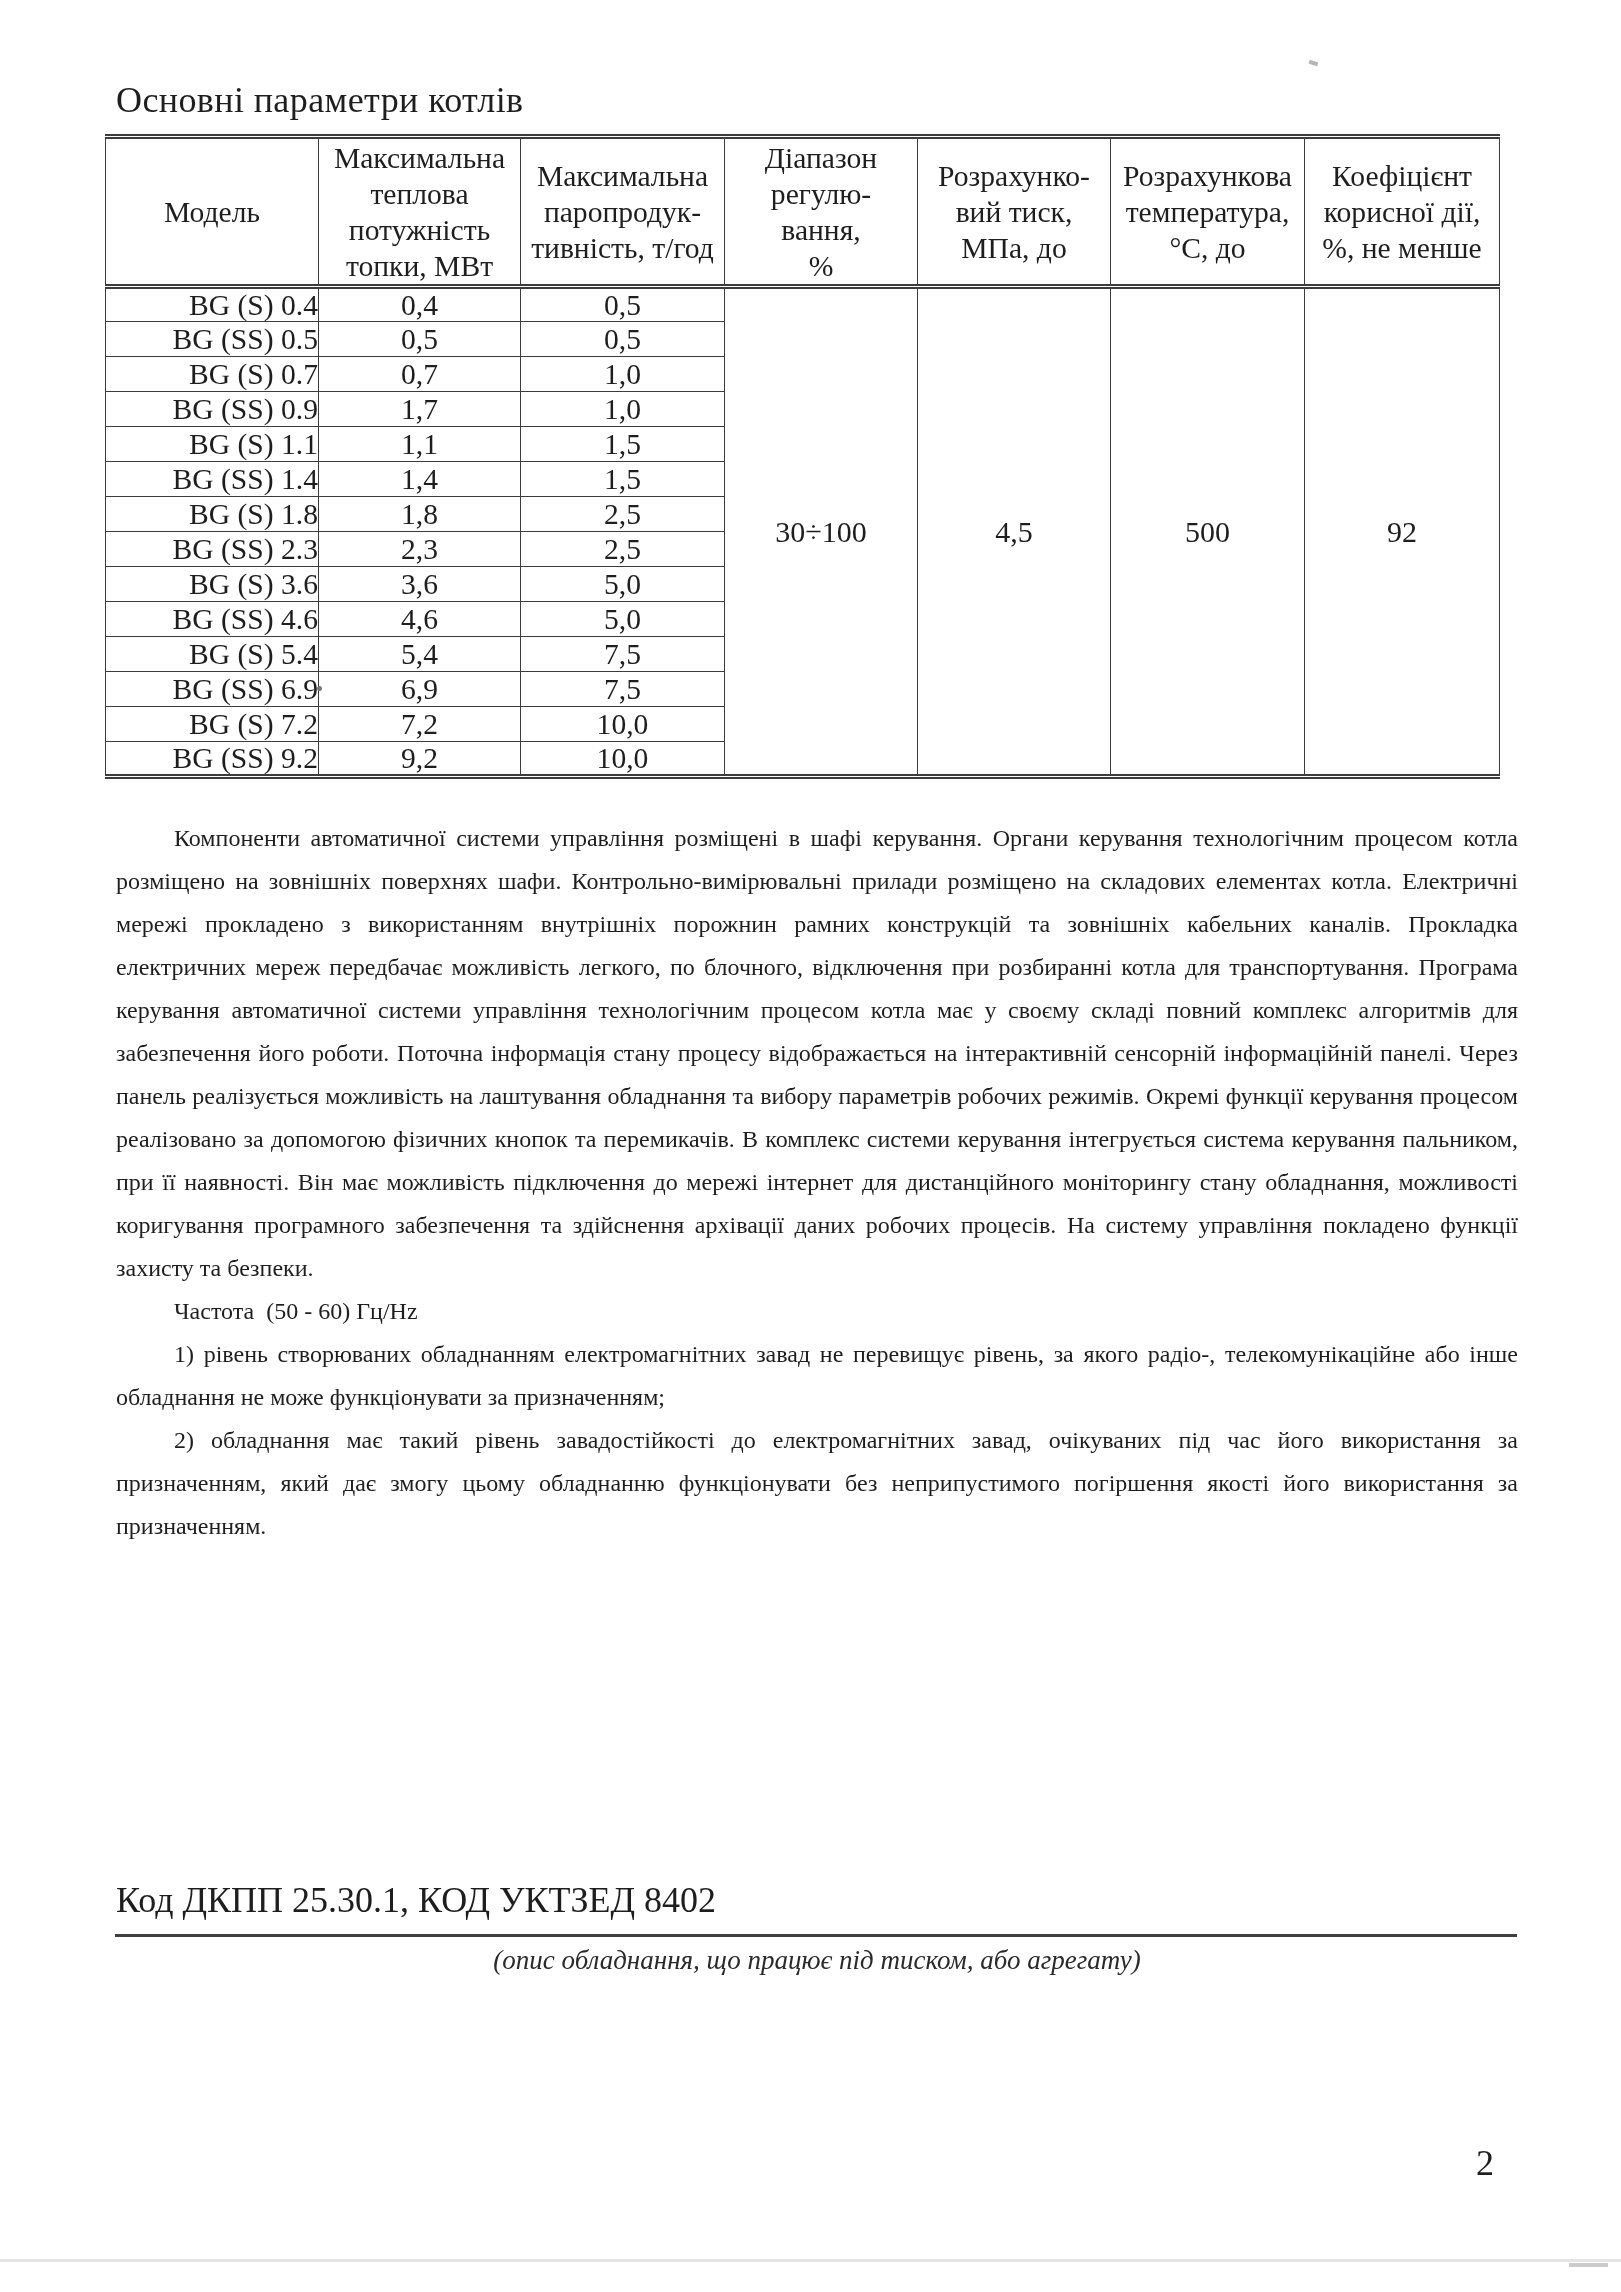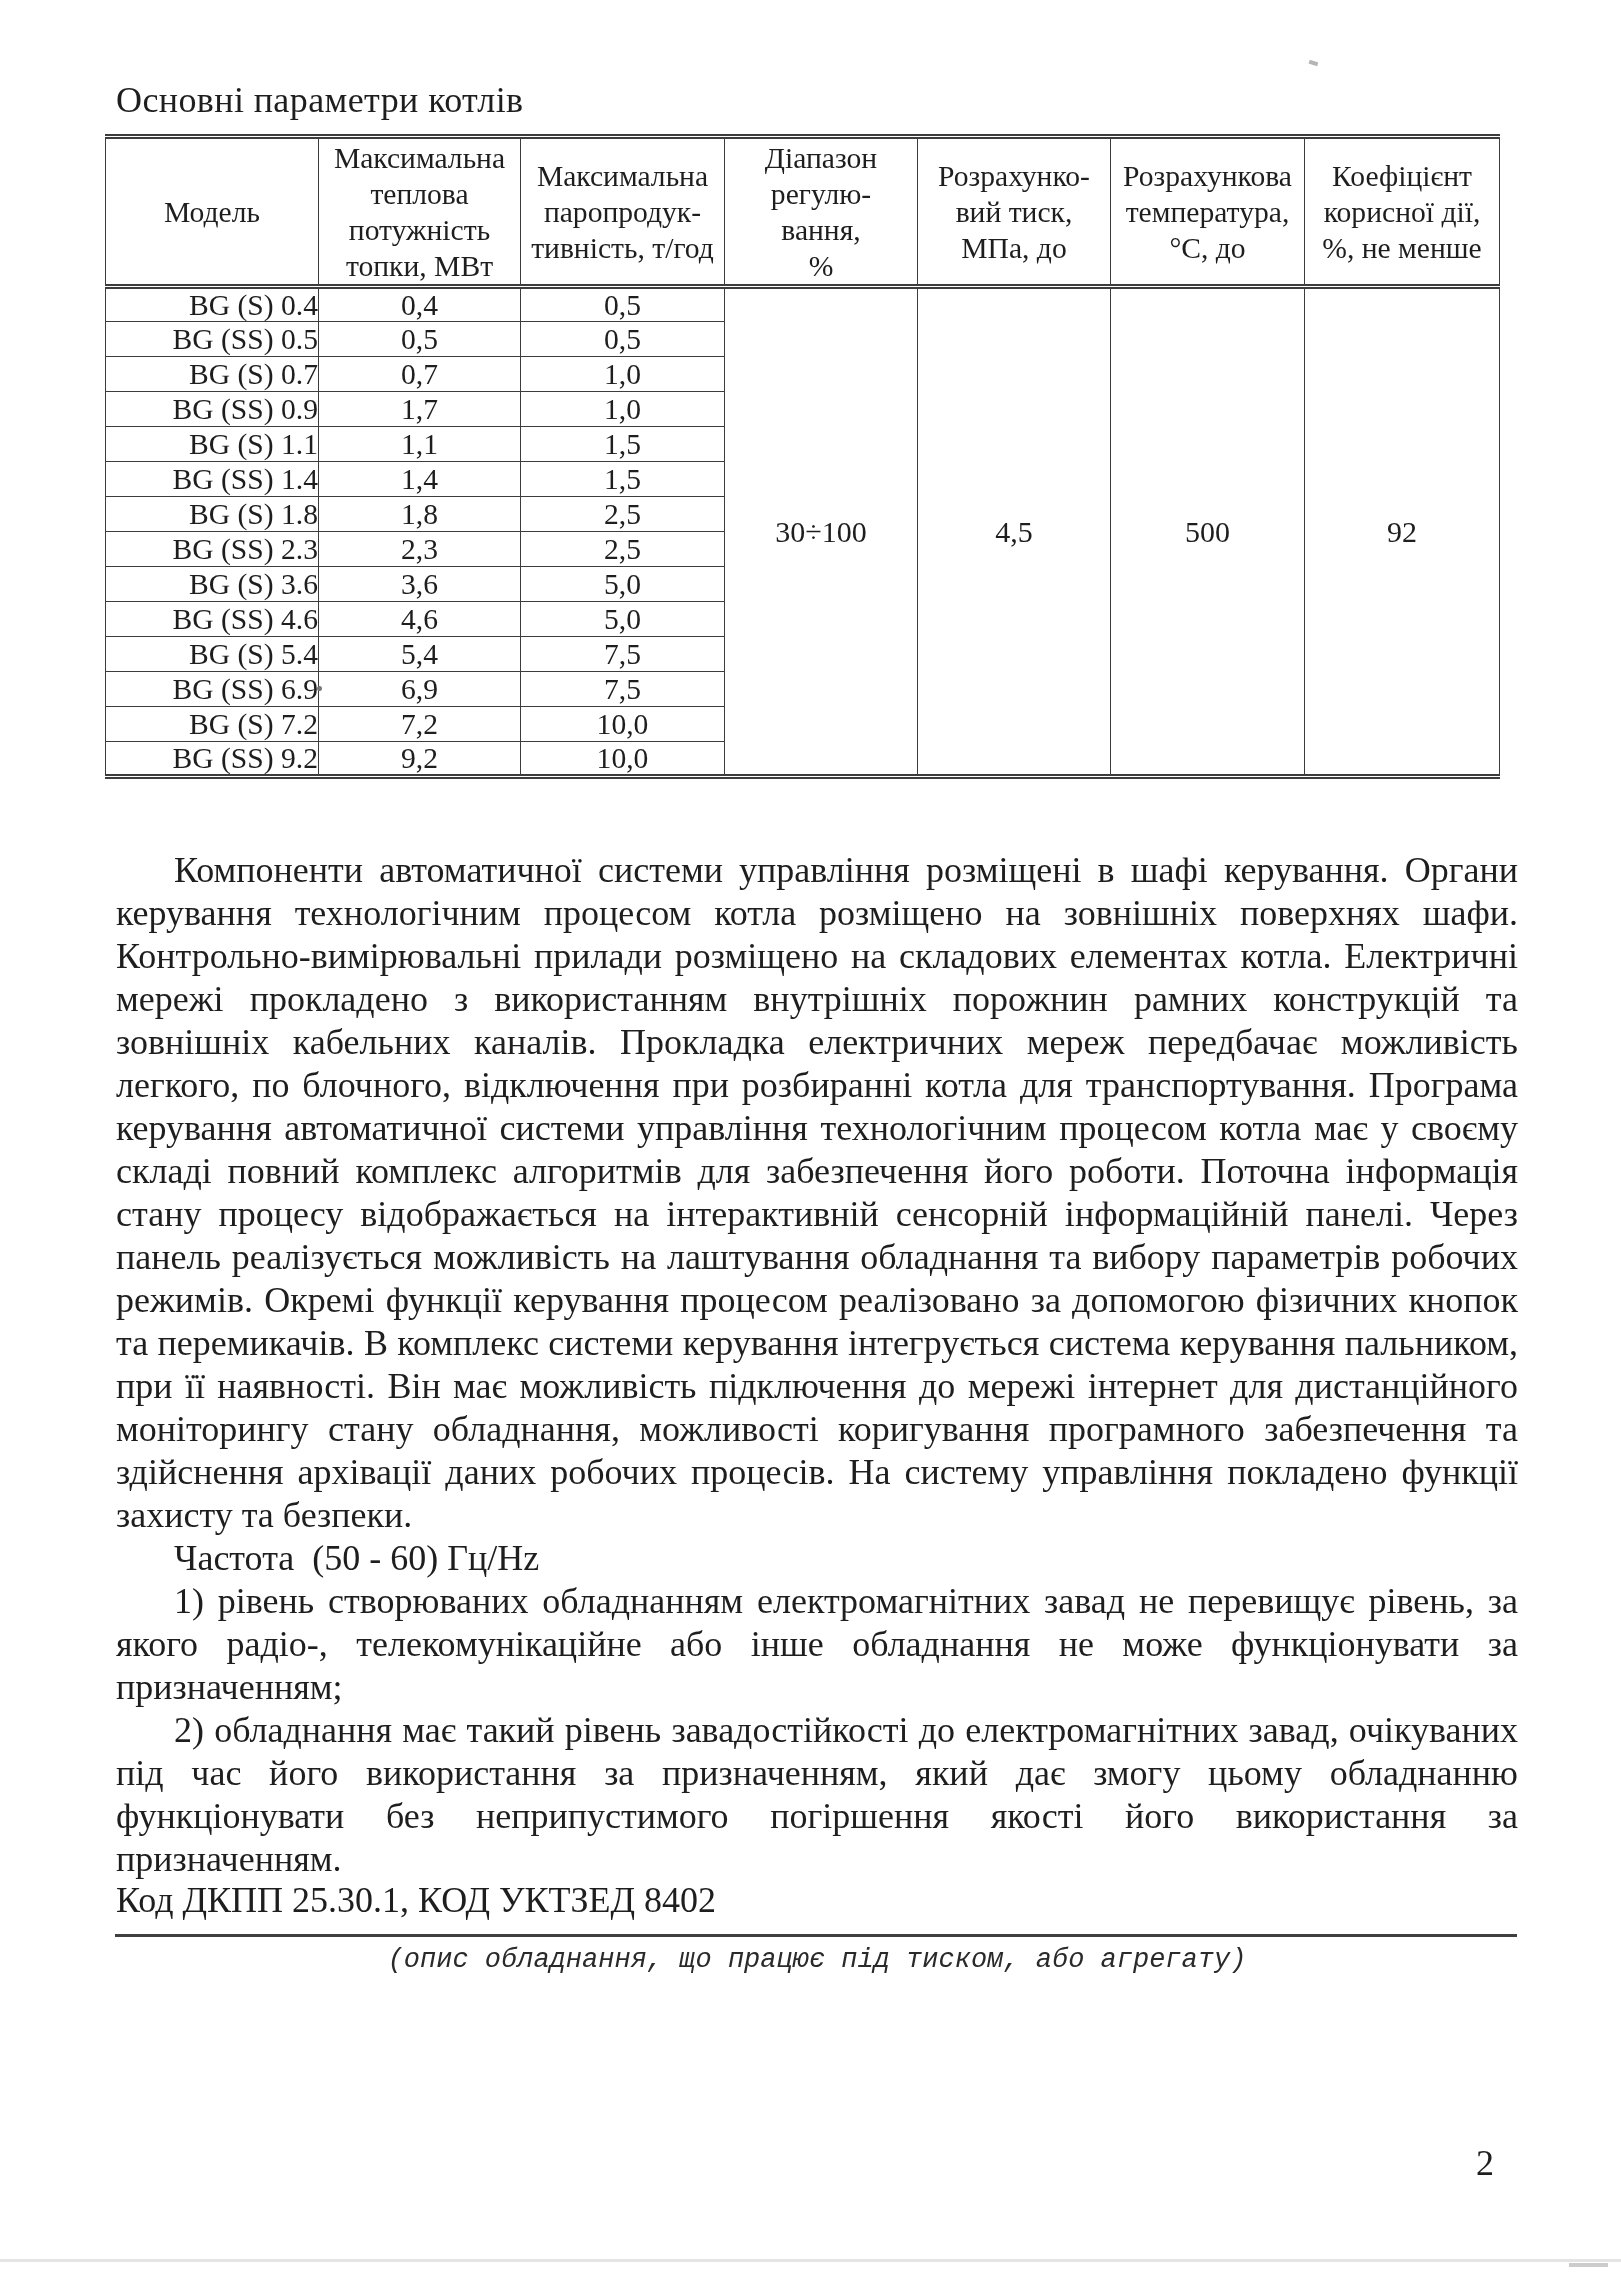--- a/index.html
+++ b/index.html
@@ -51,22 +51,22 @@
   }
   table.params tbody td.c-model {
     text-align: right;
     padding-left: 18px;
   }
   table.params tbody td.merged {
     font-size: 30px;
   }
   .body-text {
     position: absolute;
-    left: 116px; top: 849px; width: 1402px;
-    font-size: 36px;
+    left: 116px; top: 817px; width: 1402px;
+    font-size: 24px;
     line-height: 43px;
     text-align: justify;
   }
   .body-text p { margin: 0; text-indent: 58px; }
   .body-text p.pre { white-space: pre-wrap; text-align: left; }
   .codes-line {
     position: absolute;
     left: 116px; top: 1879px; width: 1402px;
     text-align: left;
     font-size: 36px;
@@ -76,21 +76,20 @@
     left: 115px; top: 1934px; width: 1402px; height: 2.7px;
     background: #3f3f3f;
   }
   .codes-caption {
     position: absolute;
     left: 116px; top: 1945px; width: 1402px;
     text-align: center;
     font-style: italic;
     font-size: 27px;
     color: #2a2a2a;
-    font-family: Liberation Mono, monospace;
   }
   .page-number {
     position: absolute;
     left: 1476px; top: 2142px;
     font-size: 36px;
   }
   .bottom-edge-line {
     position: absolute;
     left: 0; top: 2259px; width: 1621px; height: 2.7px;
     background: #e4e4e4;

